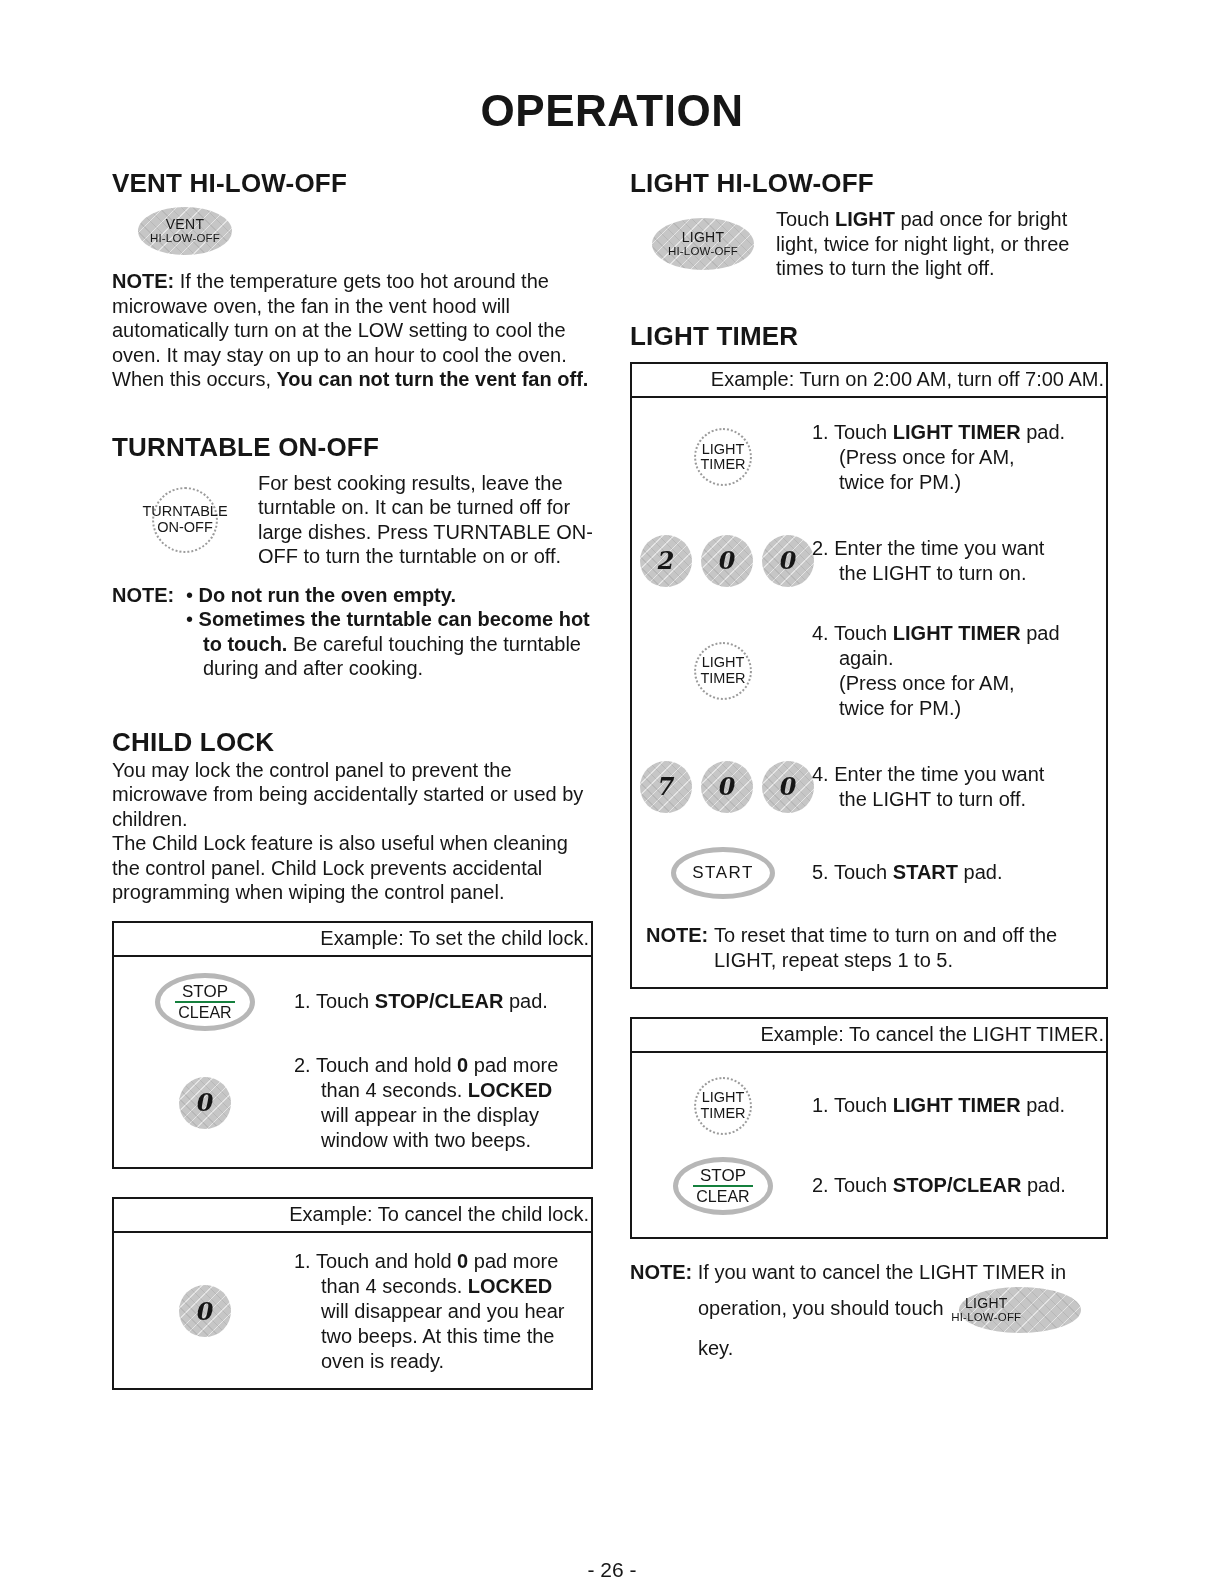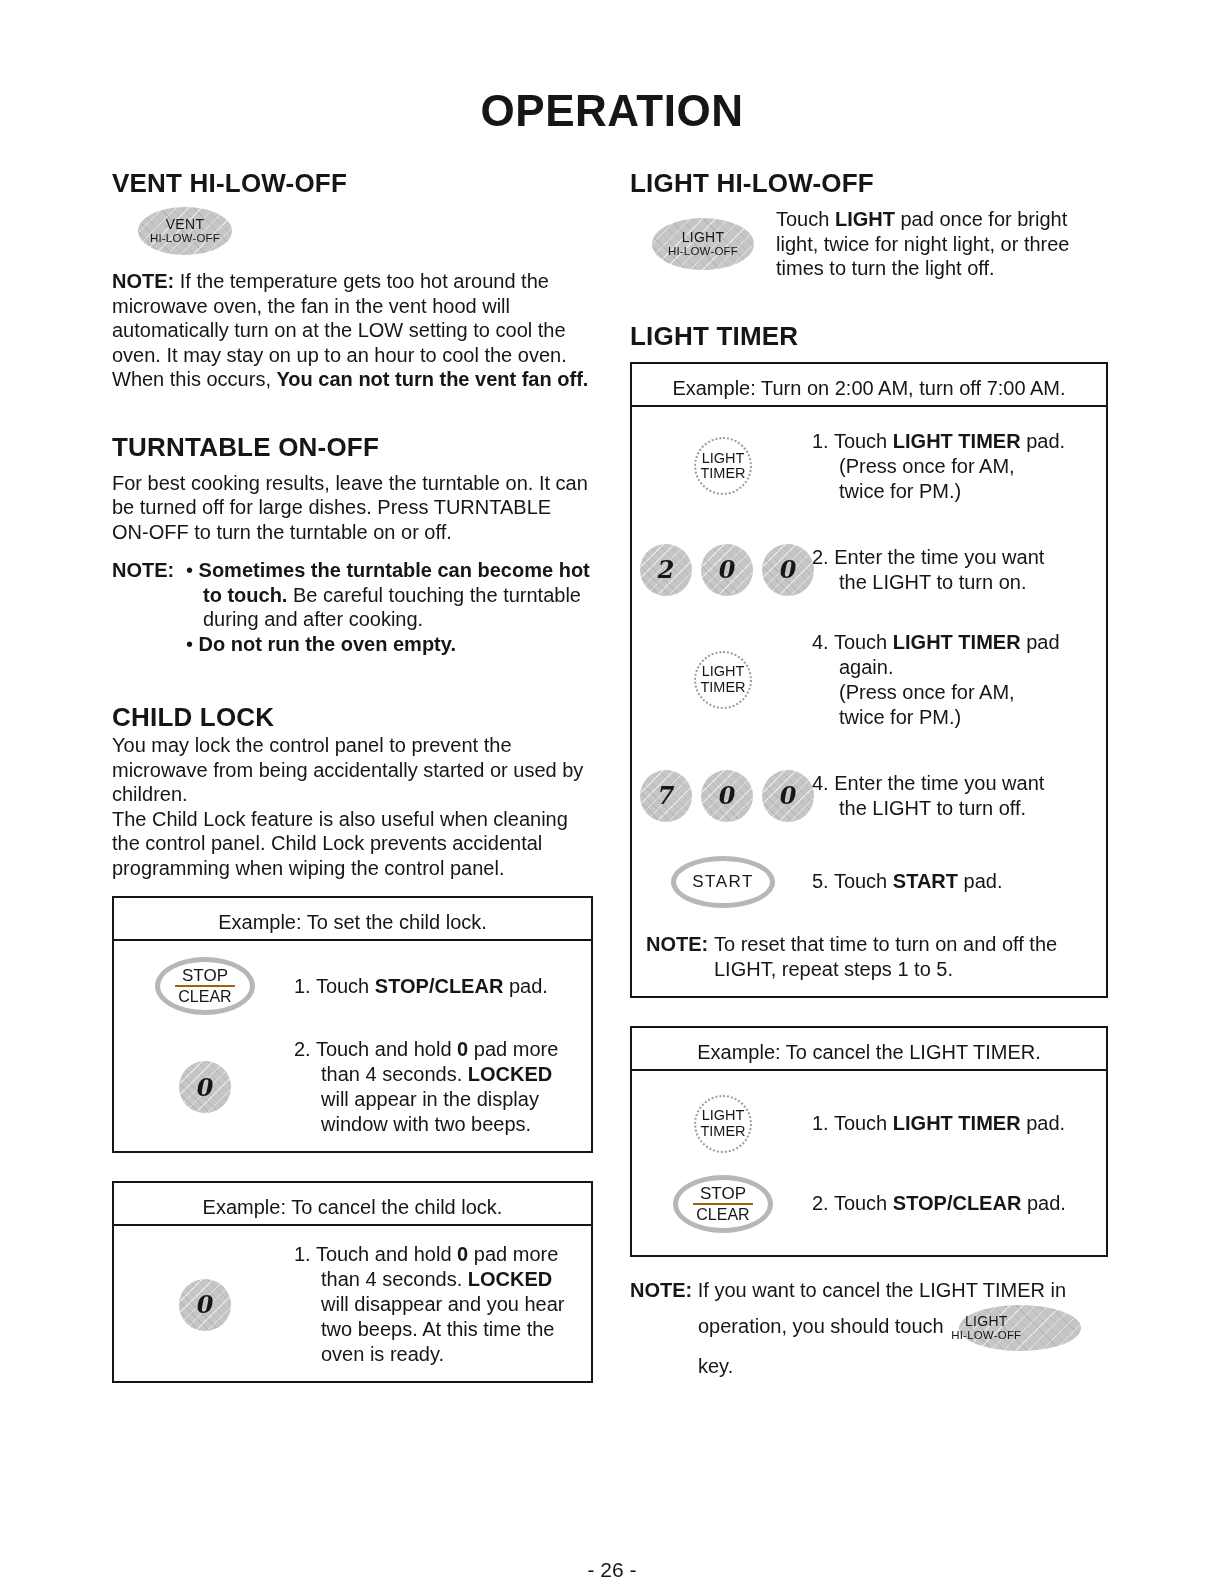--- a/index.html
+++ b/index.html
@@ -50,38 +50,38 @@
   .pad-digit {
     width:52px; height:52px; border-radius:50%;
     background-color:#c6c6c6;
     background-image:
       repeating-linear-gradient(45deg, rgba(0,0,0,0.07) 0 1px, transparent 1px 7px),
       repeating-linear-gradient(135deg, rgba(255,255,255,0.55) 0 1px, transparent 1px 8px);
     font-family:"DejaVu Serif", serif; font-style:italic; font-weight:bold; font-size:24px;
   }
   .pad-oval-outline { background:#fff; border:5px solid #b7b7b7; border-radius:50%; }
   .pad-stopclear { width:100px; height:58px; }
-  .sc-top { font-size:17px; line-height:19px; border-bottom:2px solid #a16207; padding:0 7px; }
+  .sc-top { font-size:17px; line-height:19px; border-bottom:2px solid #15803d; padding:0 7px; }
   .sc-bot { font-size:16px; line-height:19px; }
   .pad-start { width:104px; height:52px; }
   .st-label { font-size:17px; letter-spacing:1.5px; }
 
   
   .note { margin-top:14px; }
   .note b, b { font-weight:bold; }
   .hang { padding-left:68px; text-indent:-68px; }
   .note-flex { display:flex; margin-top:14px; }
   .note-label { font-weight:bold; width:74px; flex:none; }
   .note-items { flex:1; }
   .note-item { padding-left:17px; text-indent:-17px; }
 
   
   .xbox { border:2px solid #161616; margin-top:16px; }
   .xbox-header {
-    text-align:center; font-size:20px; padding:13px 2px 5px;
+    text-align:right; font-size:20px; padding:4px 2px 5px;
     border-bottom:2px solid #161616;
   }
   .xbox-body { padding:6px 8px 14px 2px; }
   .step { display:flex; align-items:center; }
   .step-icon { width:178px; flex:none; display:flex; justify-content:center; align-items:center; }
   .step-icon.digits { justify-content:flex-start; padding-left:6px; gap:9px; }
   .step-text {
     flex:1; font-size:20px; line-height:25px;
     white-space:pre-line; padding-left:27px; text-indent:-27px; margin-right:2px;
   }
@@ -112,27 +112,33 @@
           <div class="pad pad-gray pad-vent">
             <span class="pg-l1">VENT</span>
             <span class="pg-l2">HI-LOW-OFF</span>
           </div>
         </div>
       </div>
       <p class="body note"><b>NOTE:</b><span> If the temperature gets too hot around the microwave oven, the fan in the vent hood will automatically turn on at the LOW setting to cool the oven. It may stay on up to an hour to cool the oven. When this occurs, </span><b>You can not turn the vent fan off.</b></p>
 
       <h2 class="mt40">TURNTABLE ON-OFF</h2>
       <div class="media">
+        <div class="icon-cell">
+          <div class="pad pad-circle-dotted pad-turntable">
+            <span class="pc-l1">TURNTABLE</span>
+            <span class="pc-l2">ON-OFF</span>
+          </div>
+        </div>
         <p class="body mtext">For best cooking results, leave the turntable on. It can be turned off for large dishes. Press TURNTABLE ON-OFF to turn the turntable on or off.</p>
       </div>
       <div class="body note-flex">
         <span class="note-label">NOTE:</span>
         <div class="note-items">
+          <p class="note-item"><span>• </span><b>Do not run the oven empty.</b></p>
           <p class="note-item"><span>• </span><b>Sometimes the turntable can become hot to touch.</b><span> Be careful touching the turntable during and after cooking.</span></p>
-          <p class="note-item"><span>• </span><b>Do not run the oven empty.</b></p>
         </div>
       </div>
 
       <h2 class="mt46">CHILD LOCK</h2>
       <p class="body prelines">You may lock the control panel to prevent the microwave from being accidentally started or used by children.
 The Child Lock feature is also useful when cleaning the control panel. Child Lock prevents accidental programming when wiping the control panel.</p>
 
       <div class="xbox">
         <div class="xbox-header">Example: To set the child lock.</div>
         <div class="xbox-body">

